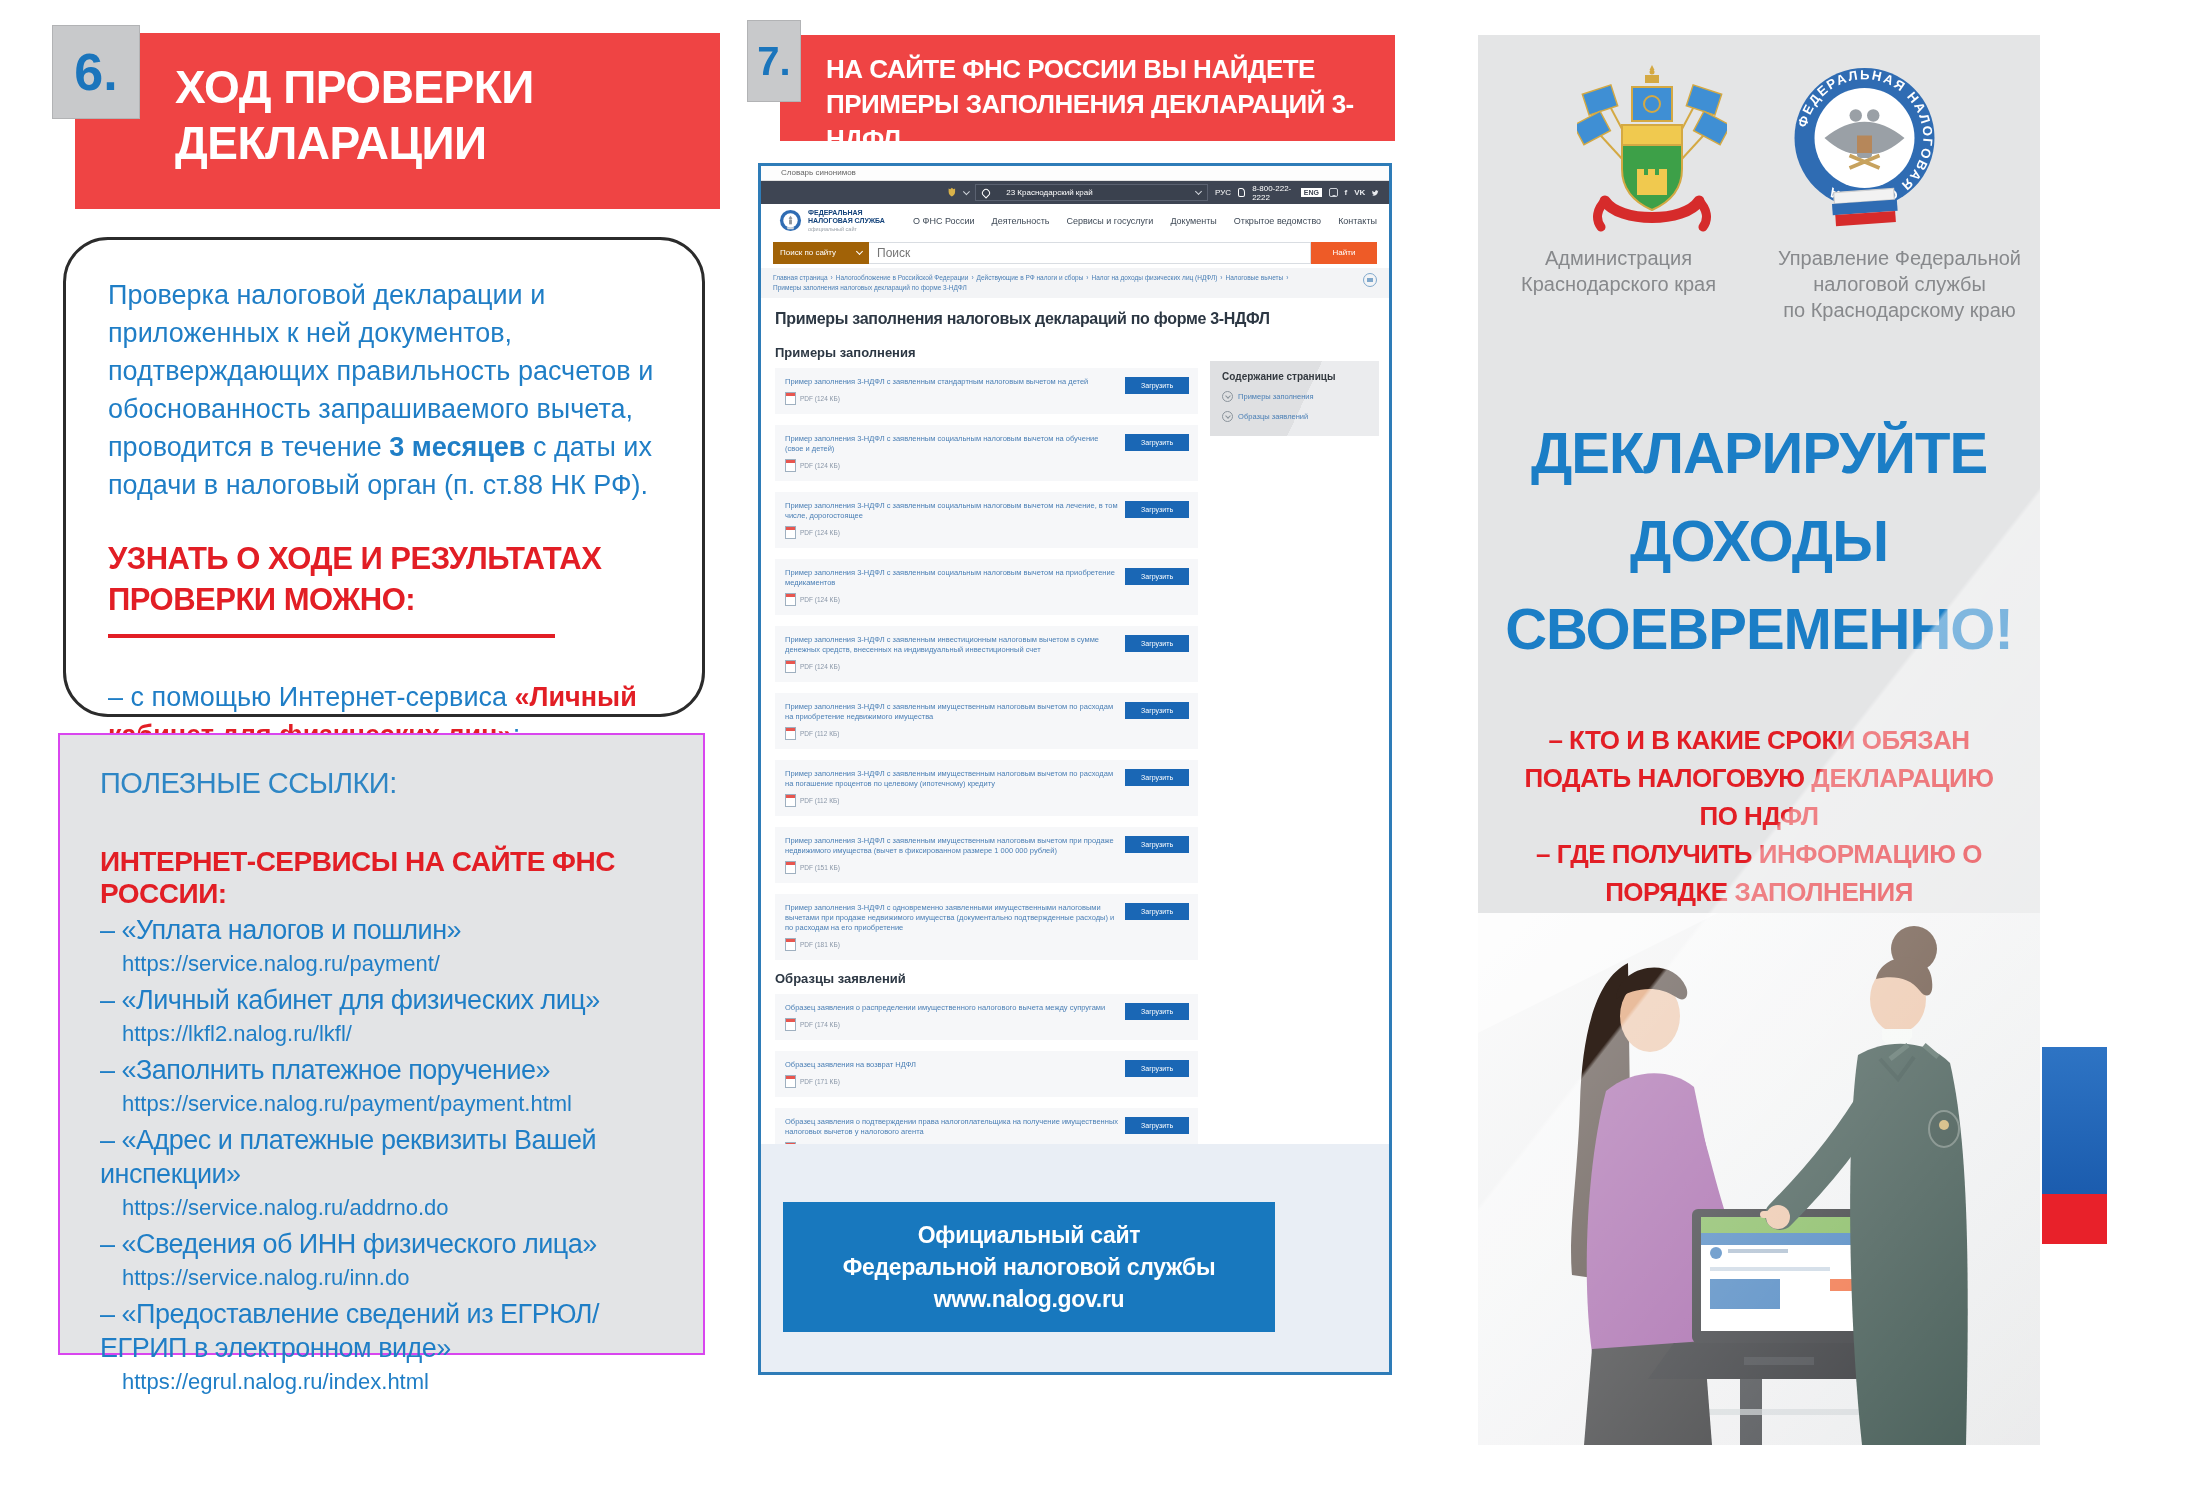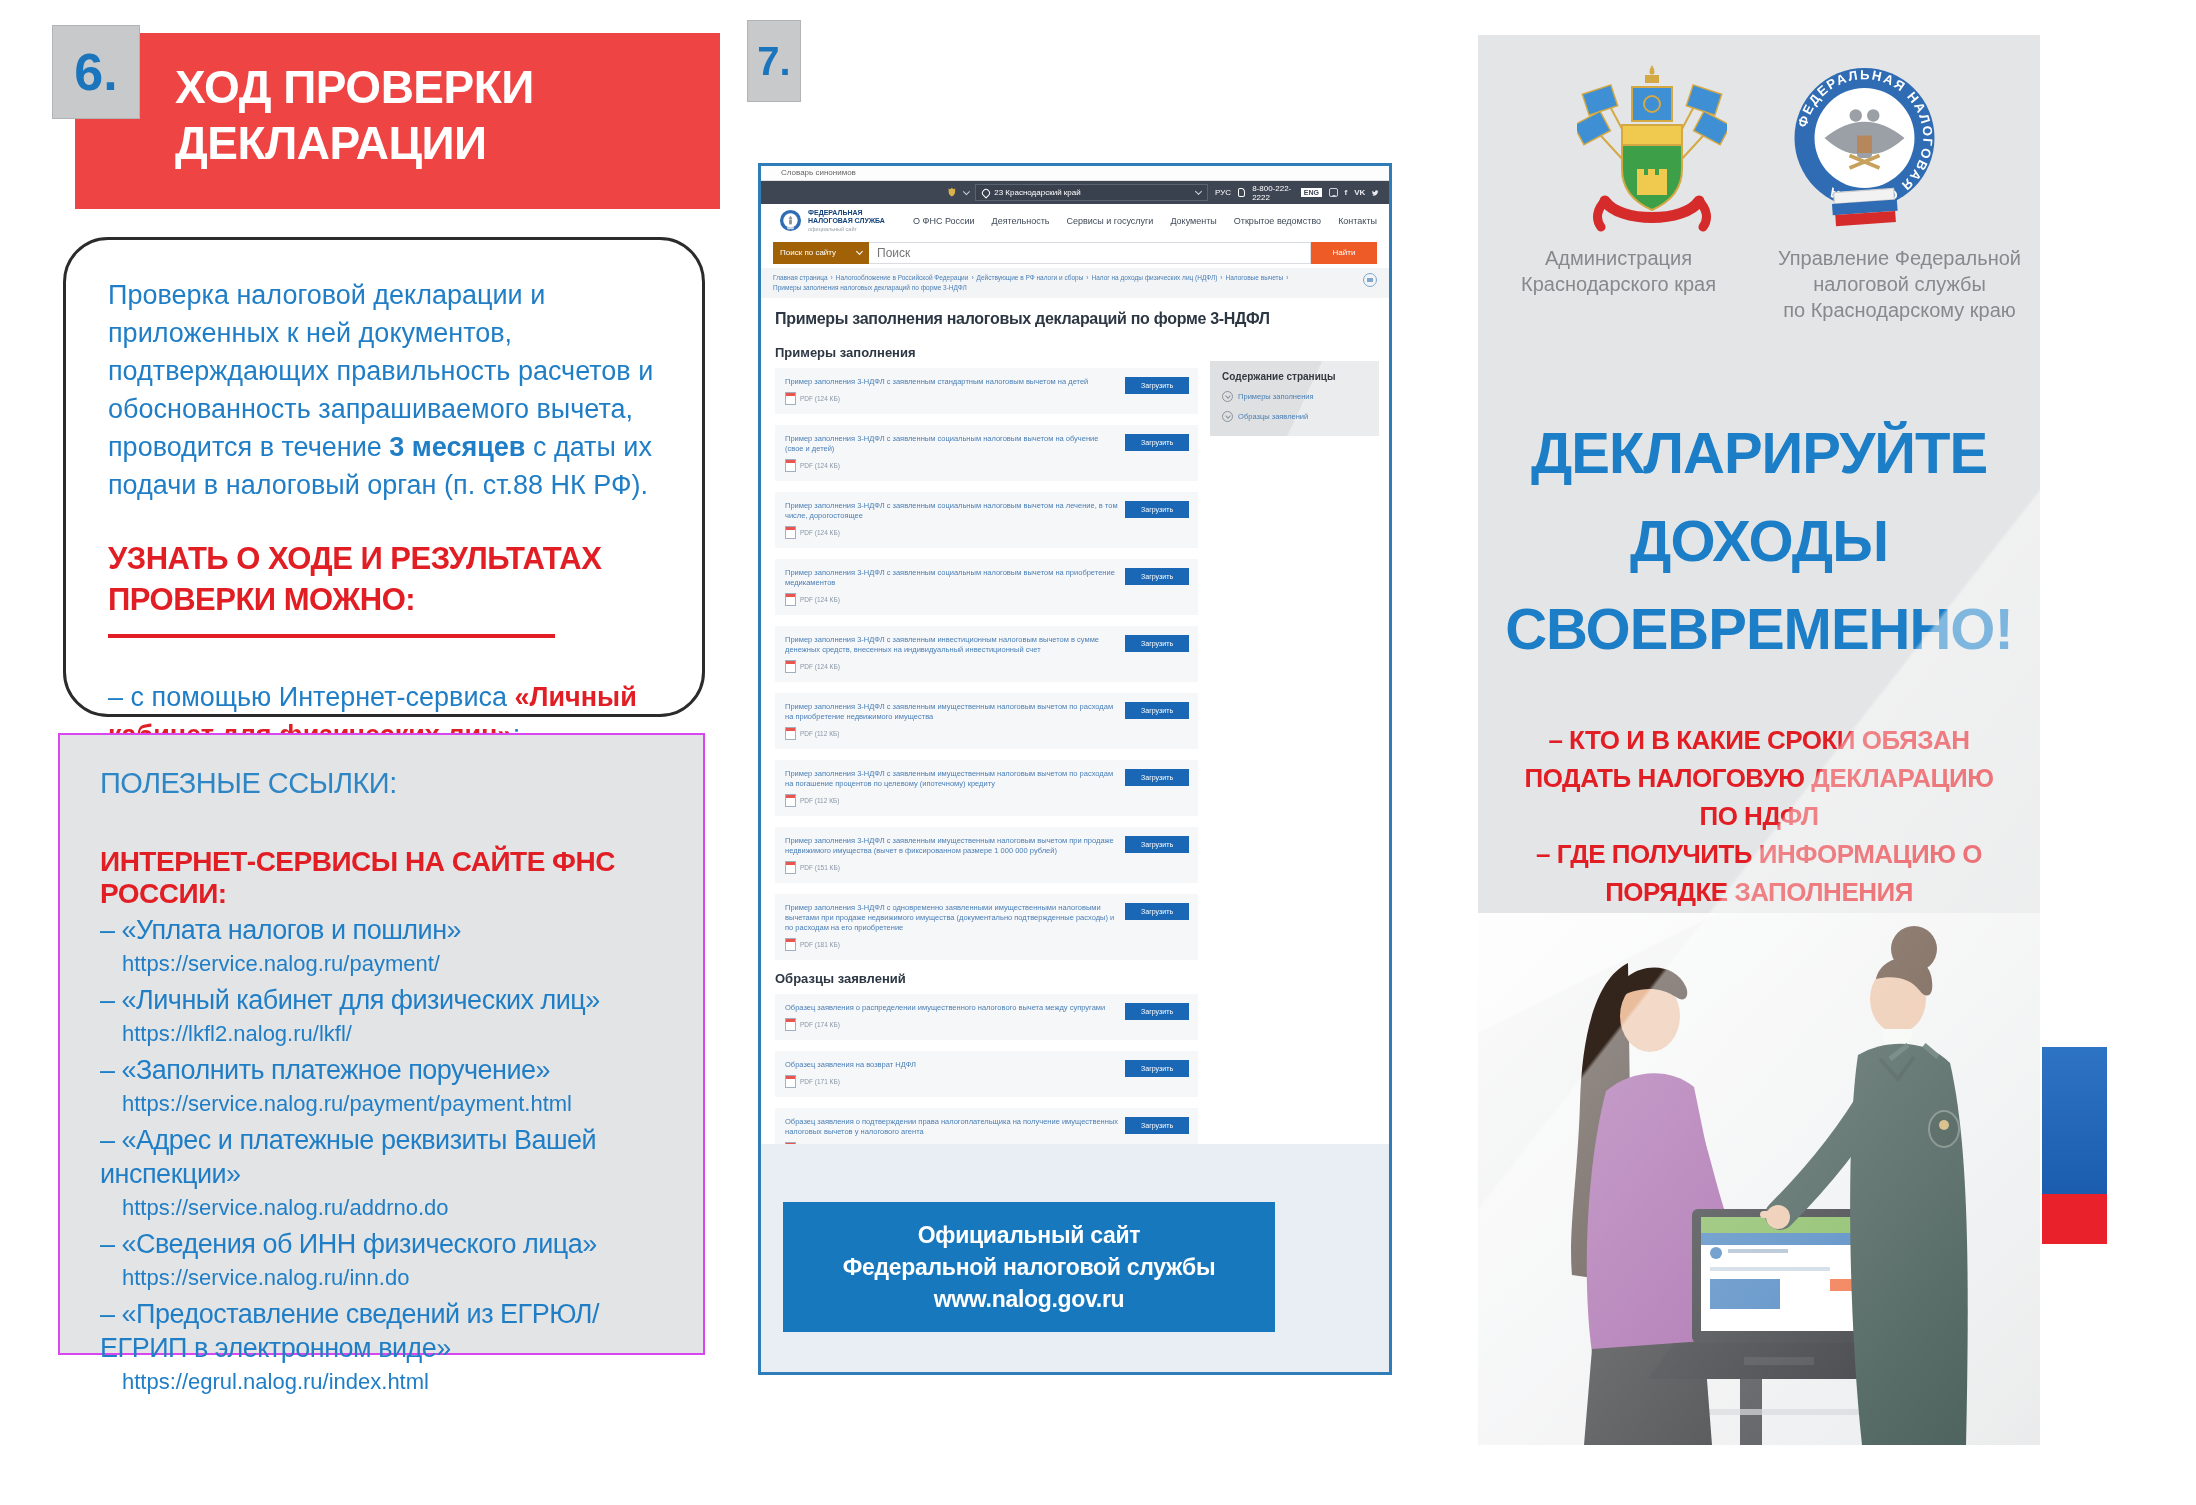--- a/index.html
+++ b/index.html
@@ -34,21 +34,21 @@
   .nb-mid{left:2px;top:0;width:52px;height:80px;font-size:40px;}
   .banner-mid{left:35px;top:15px;right:0;height:106px;font-size:26px;line-height:35px;padding:17px 0 0 46px;}
   .shot{position:absolute;left:13px;top:143px;width:634px;height:1212px;border:3px solid #2e7cb8;
         background:#fff;box-sizing:border-box;overflow:hidden;}
   .tabstrip{height:15px;background:#fdfdfd;border-bottom:1px solid #e2e2e2;font-size:8px;color:#666;
             padding:2px 0 0 20px;box-sizing:border-box;}
   .darkbar{height:23px;background:#3e4553;display:flex;align-items:center;color:#fff;font-size:8px;
            padding:0 10px 0 186px;gap:7px;}
   .chev{width:4px;height:4px;border-right:1px solid #cfd3da;border-bottom:1px solid #cfd3da;
         transform:rotate(45deg);display:inline-block;margin-top:-2px;}
-  .region-box{display:flex;align-items:center;gap:4px;border:1px solid #5a6170;background:#3a414e;
+  .region-box{display:flex;align-items:center;gap:16px;border:1px solid #5a6170;background:#3a414e;
               height:15px;padding:0 6px;width:248px;}
   .region-box .chev{margin-left:auto;}
   .pin-icon{width:6px;height:6px;border:1px solid #fff;border-radius:50% 50% 50% 0;transform:rotate(-45deg);display:inline-block;}
   .rgroup{margin-left:auto;display:flex;align-items:center;gap:7px;}
   .ph-icon{width:7px;height:7px;border:1px solid #fff;border-radius:2px 50% 2px 2px;display:inline-block;}
   .eng-badge{background:#fff;color:#3e4553;font-weight:bold;font-size:7px;padding:1px 3px;}
   .chat-icon{width:9px;height:7px;border:1px solid #cfd3da;border-radius:2px;display:inline-block;position:relative;}
   .chat-icon::after{content:"";position:absolute;left:2px;bottom:-3px;border:2px solid transparent;border-top-color:#cfd3da;}
   .soc{font-weight:bold;font-size:8px;color:#e8eaee;}
   .whitebar{height:33px;display:flex;align-items:center;background:#fff;padding:0 12px 0 18px;}
@@ -160,20 +160,24 @@
         <div class="link-item">
           <div class="link-label">– «Предоставление сведений из ЕГРЮЛ/ЕГРИП в электронном виде»</div>
           <div class="link-url">https://egrul.nalog.ru/index.html</div>
         </div>
       </div>
   </div>
 </section>
 
 <section class="panel panel-mid">
   <div class="num-box nb-mid">7.</div>
+  <div class="banner banner-mid">
+    <div>НА САЙТЕ ФНС РОССИИ ВЫ НАЙДЕТЕ</div>
+    <div>ПРИМЕРЫ ЗАПОЛНЕНИЯ ДЕКЛАРАЦИЙ 3-НДФЛ</div>
+  </div>
 
   <div class="shot">
     <div class="tabstrip"><span>Словарь синонимов</span></div>
 
     <div class="darkbar">
       <svg width="11" height="11" viewBox="0 0 12 12">
           <path d="M6 0l2 2 2-1v4c0 3-2 5-4 6C4 10 2 8 2 5V1l2 1z" fill="#d9b24a"></path>
         </svg>
       <span class="chev"></span>
       <span class="region-box">

